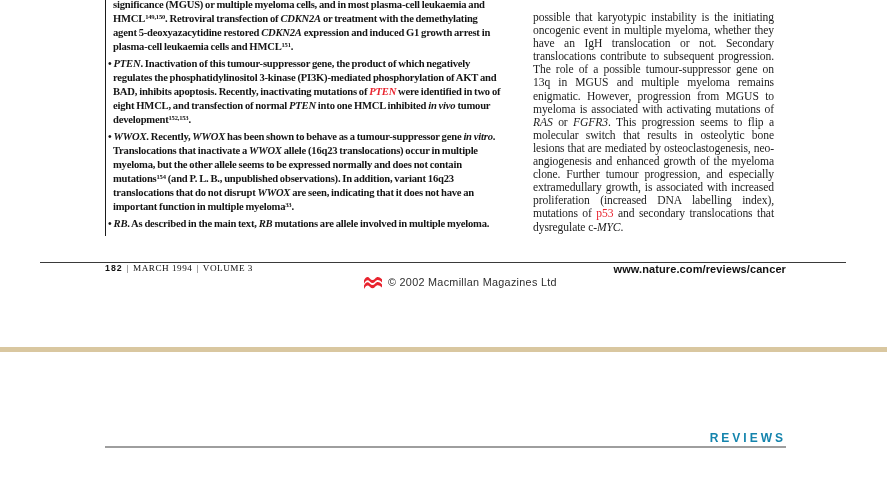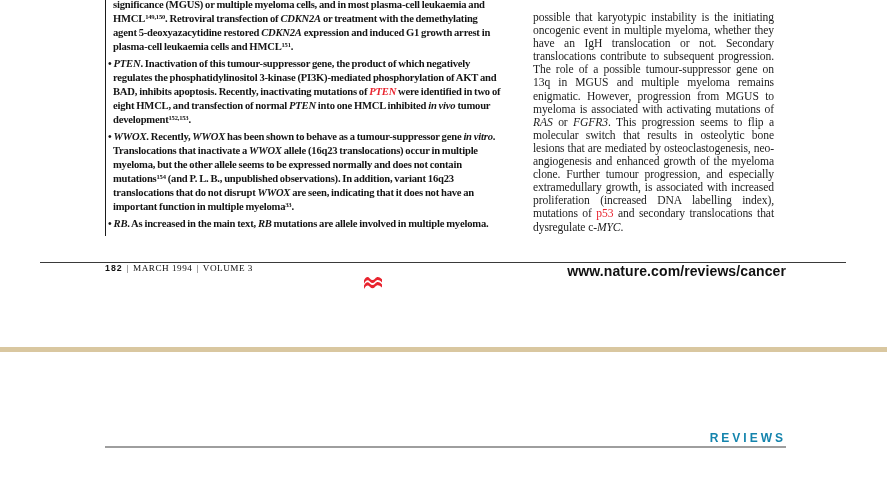--- a/index.html
+++ b/index.html
@@ -32,21 +32,21 @@
   .footer-rule { position:absolute; left:40px; top:262px; width:806px; height:1px; background:#3a3a3a; }
   .footer-left {
     position:absolute; left:105px; top:263px; color:#111;
     font-family:"Liberation Serif", serif; font-size:9.2px; letter-spacing:0.5px;
     white-space:nowrap;
   }
   .footer-left .pg { font-family:"Liberation Sans", sans-serif; font-weight:bold; font-size:8.8px; letter-spacing:1px; }
   .footer-left .sep { margin:0 4px; color:#444; font-weight:normal; }
   .footer-url {
     position:absolute; top:263px; right:101px; color:#111;
-    font-family:"Liberation Sans", sans-serif; font-weight:bold; font-size:14px; letter-spacing:0.1px;
+    font-family:"Liberation Sans", sans-serif; font-weight:bold; font-size:11px; letter-spacing:0.1px;
   }
   .copyright-row { position:absolute; left:363px; top:275px; display:flex; align-items:center; gap:5px; }
   .logo { display:inline-flex; }
   .logo svg { width:20px; height:14px; }
   .copy-text { font-family:"Liberation Sans", sans-serif; font-size:10.8px; color:#2e2e2e; letter-spacing:0.3px; }
   
   .band { position:absolute; left:0; top:347px; width:887px; height:5px; background:var(--band-color); }
   
   .reviews {
     position:absolute; top:431px; right:101px; color:var(--reviews-color);
@@ -56,40 +56,41 @@
 </style>
 </head>
 <body>
 
 <div class="page">
 
   <div class="box">
     <p class="box-para"><span class="rich"><span>significance (MGUS) or multiple myeloma cells, and in most plasma-cell leukaemia and HMCL</span><sup>149,150</sup><span>. Retroviral transfection of </span><span class="italic">CDKN2A</span><span> or treatment with the demethylating agent 5-deoxyazacytidine restored </span><span class="italic">CDKN2A</span><span> expression and induced G1 growth arrest in plasma-cell leukaemia cells and HMCL</span><sup>151</sup><span>.</span></span></p>
     <p class="box-para bulleted"><span class="bullet">•</span><span class="rich"><span class="italic">PTEN</span><span>. Inactivation of this tumour-suppressor gene, the product of which negatively regulates the phosphatidylinositol 3-kinase (PI3K)-mediated phosphorylation of AKT and BAD, inhibits apoptosis. Recently, inactivating mutations of </span><span class="italic red">PTEN</span><span> were identified in two of eight HMCL, and transfection of normal </span><span class="italic">PTEN</span><span> into one HMCL inhibited </span><span class="italic">in vivo</span><span> tumour development</span><sup>152,153</sup><span>.</span></span></p>
     <p class="box-para bulleted"><span class="bullet">•</span><span class="rich"><span class="italic">WWOX</span><span>. Recently, </span><span class="italic">WWOX</span><span> has been shown to behave as a tumour-suppressor gene </span><span class="italic">in vitro</span><span>. Translocations that inactivate a </span><span class="italic">WWOX</span><span> allele (16q23 translocations) occur in multiple myeloma, but the other allele seems to be expressed normally and does not contain mutations</span><sup>154</sup><span> (and P. L. B., unpublished observations). In addition, variant 16q23 translocations that do not disrupt </span><span class="italic">WWOX</span><span> are seen, indicating that it does not have an important function in multiple myeloma</span><sup>33</sup><span>.</span></span></p>
-    <p class="box-para bulleted"><span class="bullet">•</span><span class="rich"><span class="italic">RB</span><span>. As increased in the main text, </span><span class="italic">RB</span><span> mutations are allele involved in multiple myeloma.</span></span></p>
+    <p class="box-para bulleted"><span class="bullet">•</span><span class="rich"><span class="italic">RB</span><span>. As described in the main text, </span><span class="italic">RB</span><span> mutations are allele involved in multiple myeloma.</span></span></p>
   </div>
 
   <div class="right-col">
     <p><span>possible that karyotypic instability is the initiating oncogenic event in multiple myeloma, whether they have an IgH translocation or not. Secondary translocations contribute to subsequent progression. The role of a possible tumour-suppressor gene on 13q in MGUS and multiple myeloma remains enigmatic. However, progression from MGUS to myeloma is associated with activating mutations of </span><span class="italic">RAS</span><span> or </span><span class="italic">FGFR3</span><span>. This progression seems to flip a molecular switch that results in osteolytic bone lesions that are mediated by osteoclastogenesis, neo-angiogenesis and enhanced growth of the myeloma clone. Further tumour progression, and especially extramedullary growth, is associated with increased proliferation (increased DNA labelling index), mutations of </span><span class="red">p53</span><span> and secondary translocations that dysregulate c-</span><span class="italic">MYC</span><span>.</span></p>
   </div>
 
   <div class="footer-rule"></div>
 
   <div class="footer-left"><span class="pg">182</span><span class="sep">|</span><span class="issue">MARCH 1994</span><span class="sep">|</span><span class="issue">VOLUME 3</span></div>
 
   <div class="footer-url">www.nature.com/reviews/cancer</div>
 
   <div class="copyright-row">
     <span class="logo">
       <svg viewBox="0 0 20 14" xmlns="http://www.w3.org/2000/svg" aria-hidden="true">
         <path d="M1 5.2 C3.2 1.2 5 1.4 6.8 3.4 C8.6 5.4 10.4 5.4 12.2 3.4 C14 1.4 15.8 1.2 19 4.2 L19 7.4 C15.8 4.4 14 4.6 12.2 6.6 C10.4 8.6 8.6 8.6 6.8 6.6 C5 4.6 3.2 4.8 1 8.8 Z" fill="var(--accent-red)"></path>
         <path d="M1 10.4 C3.2 6.4 5 6.6 6.8 8.6 C8.6 10.6 10.4 10.6 12.2 8.6 C14 6.6 15.8 6.4 19 9.4 L19 12.6 C15.8 9.6 14 9.8 12.2 11.8 C10.4 13.8 8.6 13.8 6.8 11.8 C5 9.8 3.2 10 1 14 Z" fill="var(--accent-red)"></path>
       </svg>
     </span>
+    <span class="copy-text">© 2002 Macmillan Magazines Ltd</span>
   </div>
 
   <div class="band"></div>
 
   <div class="reviews">REVIEWS</div>
   <div class="reviews-rule"></div>
 
 </div>
 
 </body></html>

